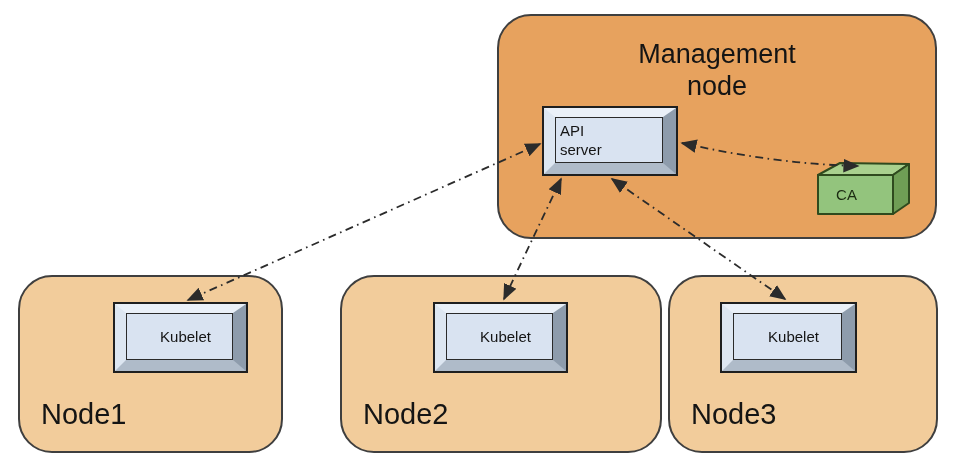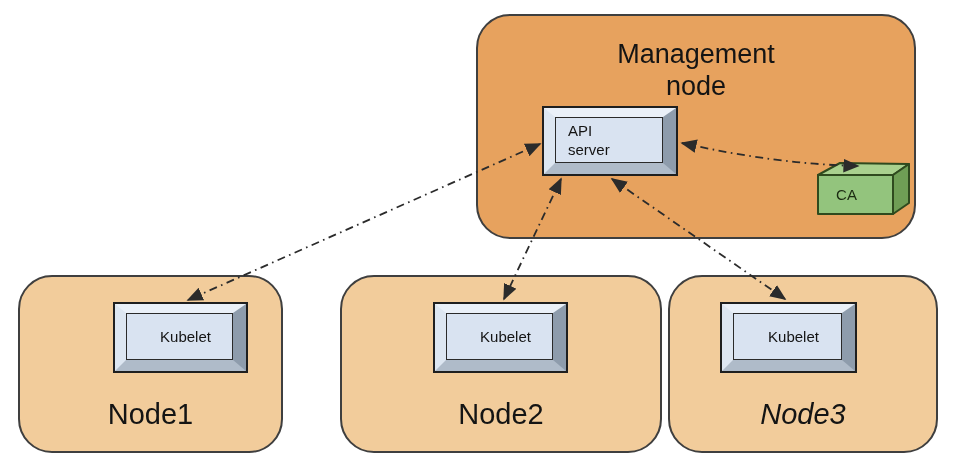--- a/index.html
+++ b/index.html
@@ -19,43 +19,44 @@
 
   
   .container-node {
     position: absolute;
     box-sizing: border-box;
     border: 2px solid var(--node_border, #3f3f3f);
     border-radius: 34px;
     z-index: 1;
   }
   .mgmt-node {
-    left: 476px; top: 14px; width: 440px; height: 225px;
+    left: 497px; top: 14px; width: 440px; height: 225px;
     background: var(--management_fill, #E7A25E);
   }
   .worker-node { background: var(--node_fill, #F2CC9B); }
   .n1 { left: 18px;  top: 275px; width: 265px; height: 178px; }
   .n2 { left: 340px; top: 275px; width: 322px; height: 178px; }
-  .n3 { left: 668px; top: 275px; width: 270px; height: 178px; font-style: italic; }
+  .n3 { left: 668px; top: 275px; width: 270px; height: 178px; }
 
   .mgmt-title {
     position: absolute;
     top: 22px; left: 0; width: 100%;
     text-align: center;
     font-size: 27px;
     line-height: 1.2;
     white-space: pre-line;
     color: var(--text, #141414);
   }
   .node-title {
     position: absolute;
     bottom: 20px; left: 0; width: 100%;
-    text-align: center;
+    text-align: left;
     font-size: 29px;
     color: var(--text, #141414);
+    padding-left: 21px;
   }
 
   
   .bevel-box {
     position: absolute;
     box-sizing: border-box;
     border: 2px solid #1f1f1f;
     background: var(--bevel_left, #DDE6F1);
     z-index: 3;
   }
@@ -78,21 +79,21 @@
     justify-content: center;
     padding-left: 12px;
   }
   .bevel-face .box-label {
     font-size: 15px;
     line-height: 1.3;
     white-space: pre-line;
     color: var(--text, #141414);
   }
   .api-server { left: 542px; top: 106px; width: 136px; height: 70px; }
-  .api-server .bevel-face { justify-content: flex-start; padding-left: 12px; }
+  .api-server .bevel-face { justify-content: flex-start; padding-left: 4px; }
   .kb1 { left: 113px; top: 302px; width: 135px; height: 71px; }
   .kb2 { left: 433px; top: 302px; width: 135px; height: 71px; }
   .kb3 { left: 720px; top: 302px; width: 137px; height: 71px; }
 
   
   .ca-box {
     position: absolute;
     left: 814px; top: 158px; width: 100px; height: 58px;
     z-index: 3;
   }

